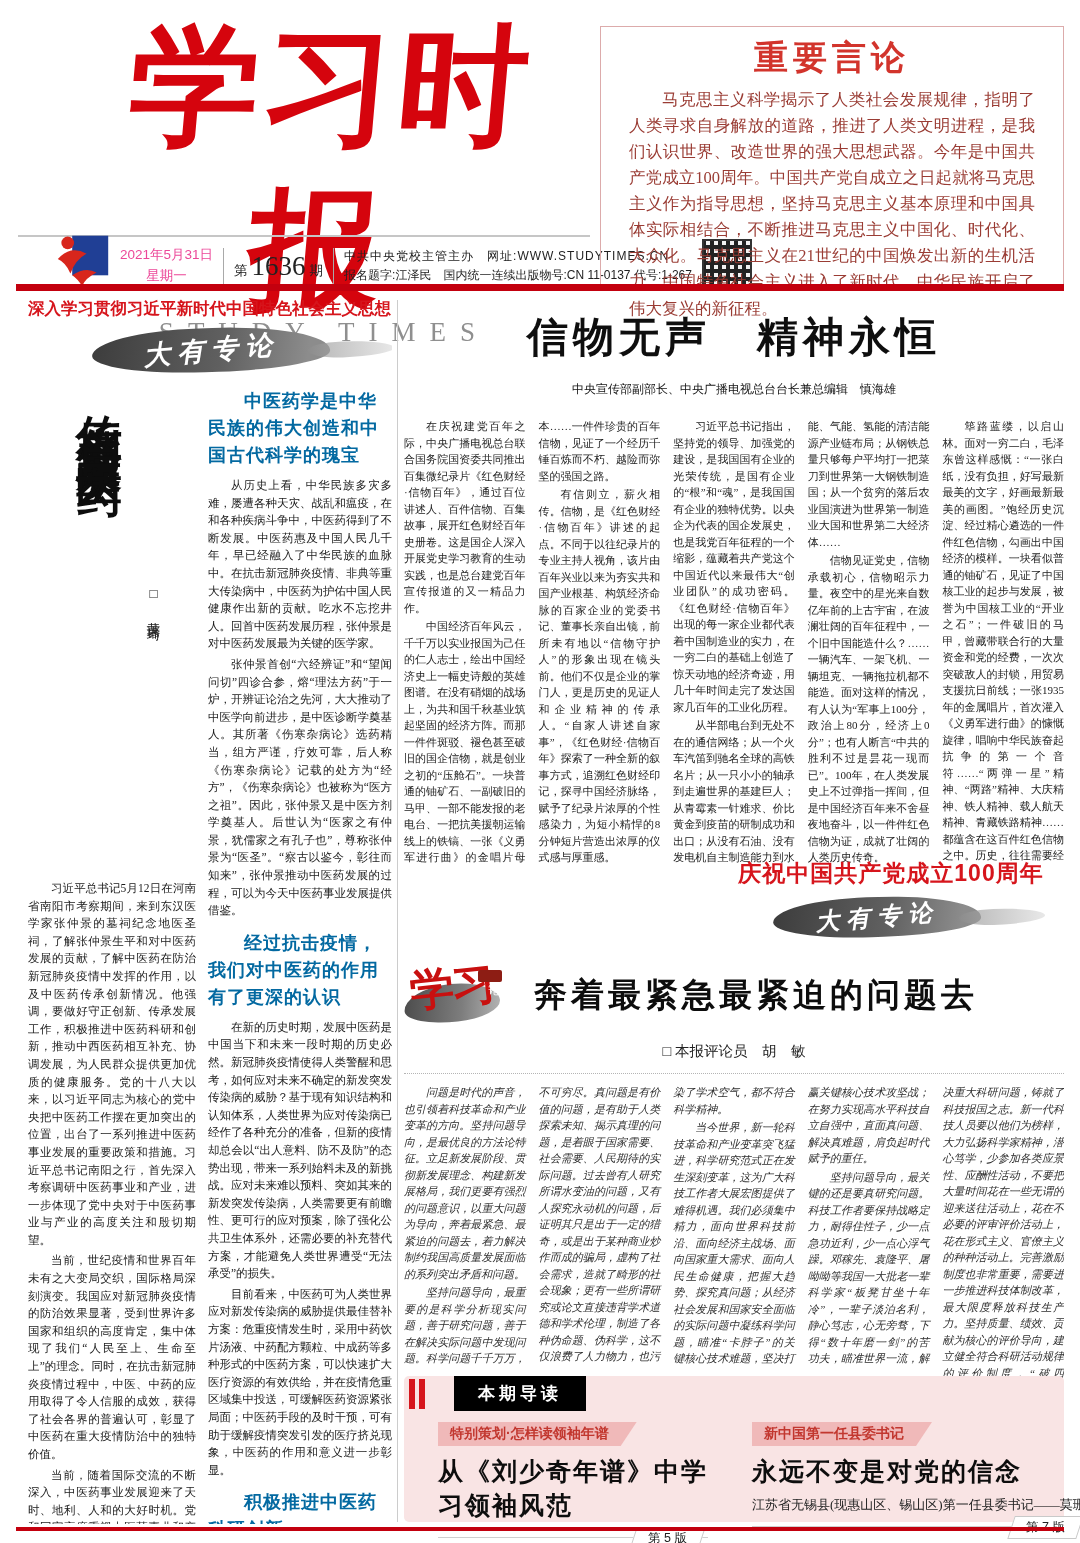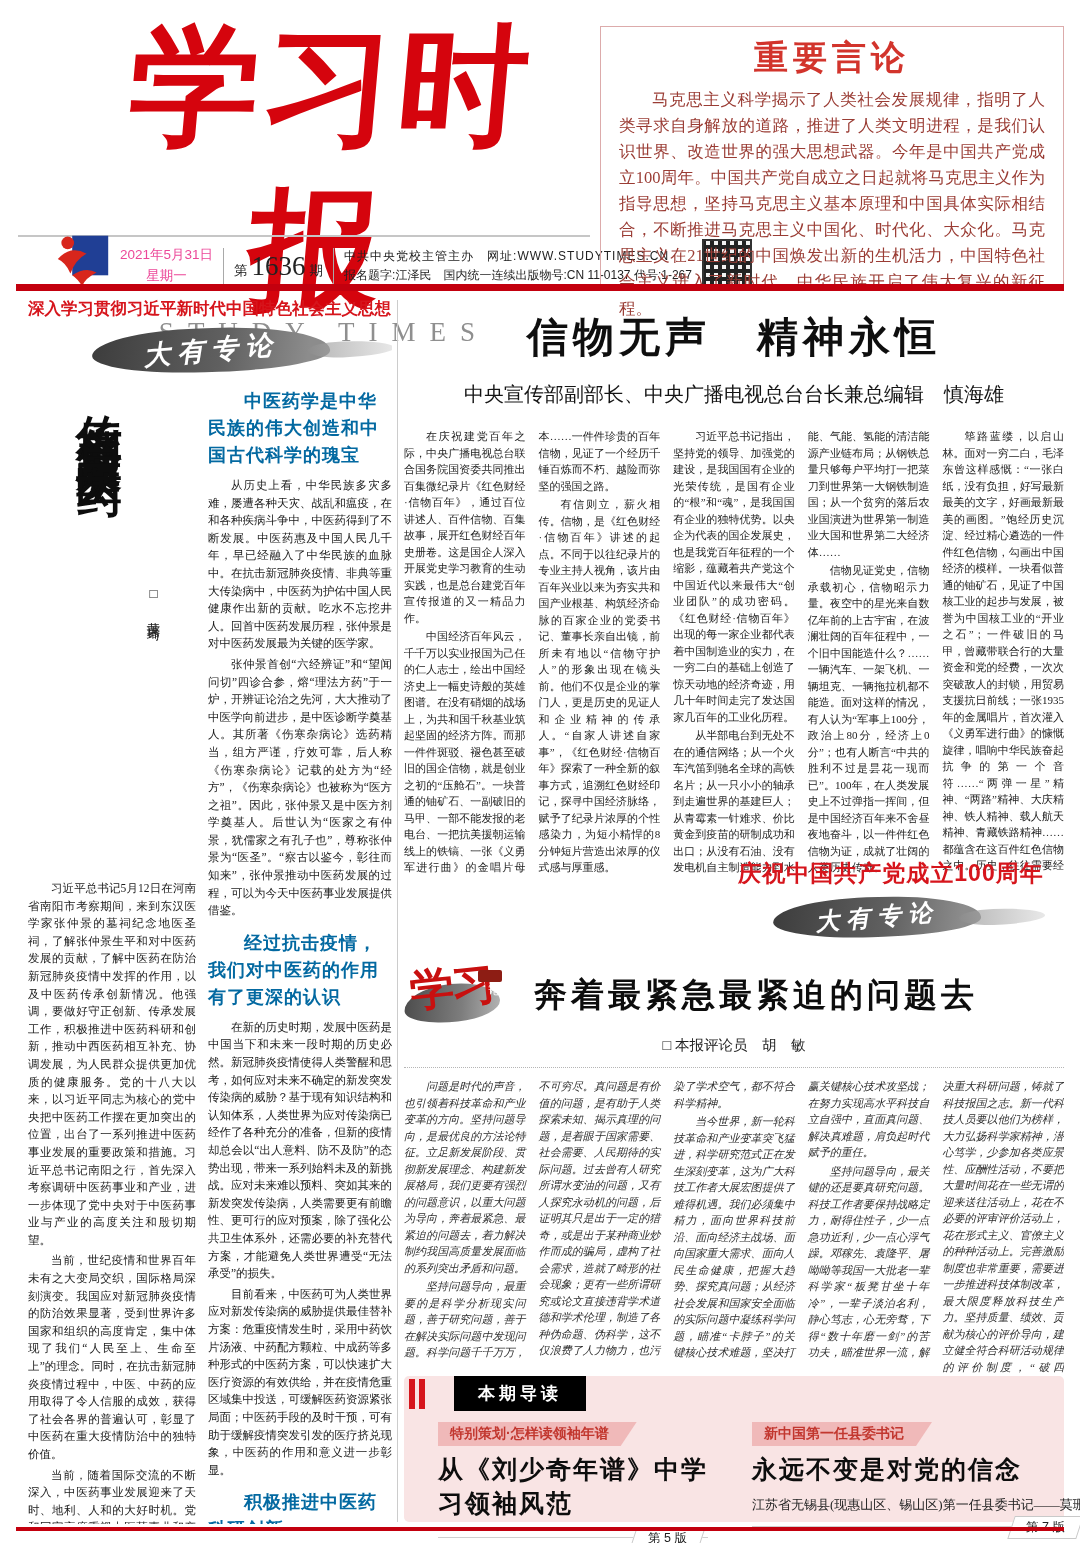--- a/index.html
+++ b/index.html
@@ -18,21 +18,21 @@
   .dl-issue{flex:none;font-size:13.5px;color:#222;display:flex;align-items:baseline;gap:4px;}
   .dl-issue b{font-family:"Liberation Serif",serif;font-weight:400;font-size:27px;}
   .dl-pub{font-size:12px;line-height:1.6;color:#222;white-space:nowrap;}
   .dl-pub .row1{letter-spacing:1px;}
   .qr{width:50px;height:50px;margin-left:auto;flex:none;margin-top:-4px;
       background-image:repeating-linear-gradient(0deg,#222 0 4px,transparent 4px 8px),
                        repeating-linear-gradient(90deg,#222 0 4px,#f2f2f2 4px 8px);
       outline:2px solid #333;outline-offset:-2px;}
   
   .quote-box{position:absolute;left:600px;top:26px;width:464px;height:260px;border:1px solid #dcabab;
-             box-sizing:border-box;padding:8px 18px 0;}
+             box-sizing:border-box;padding:8px 28px 0;}
   .quote-title{text-align:center;color:#d2342c;font-weight:900;font-size:34px;letter-spacing:5px;}
   .quote-body{margin-top:6px;color:#9a3c34;font-family:"Liberation Serif","DejaVu Serif",serif;
               font-size:16.5px;line-height:1.58;text-align:justify;text-indent:2em;}
   .red-bar{position:absolute;left:16px;right:16px;top:284px;height:7px;background:#c3000e;}
   .bottom-red{position:absolute;left:16px;right:16px;top:1527px;height:4px;background:#c3000e;}
   .v-divider{position:absolute;left:397px;top:300px;height:1222px;width:1px;background:#cccccc;}
   
   .brush{position:relative;display:flex;align-items:center;justify-content:center;
          background:linear-gradient(100deg,#3c3c3c,#606060 55%,#8c8c8c 90%);
          border-radius:48% 52% 50% 50%/58% 62% 42% 48%;transform:rotate(-2deg);}
@@ -52,53 +52,53 @@
           letter-spacing:7px;color:#0d0d0d;margin-left:40px;}
   .vauthor{writing-mode:vertical-rl;font-size:13.5px;color:#222;margin-top:208px;margin-left:14px;letter-spacing:3px;}
   .para{font-family:"Liberation Serif","DejaVu Serif",serif;font-size:11.5px;line-height:1.53;
         text-align:justify;text-indent:2em;margin:0 0 3px;color:#1b1b1b;}
   .l-head{font-size:18px;font-weight:800;line-height:1.5;margin:10px 0 8px;color:#0369a1;text-indent:2em;
           letter-spacing:1px;}
   
   .right-block{position:absolute;left:404px;top:298px;width:660px;height:1226px;}
   .c-headline{text-align:center;font-family:"Liberation Serif",serif;font-weight:900;font-size:41px;
               letter-spacing:5px;color:#0e0e0e;margin-top:12px;}
-  .c-byline{text-align:center;font-family:"Liberation Serif",serif;font-size:20px;color:#141414;margin-top:16px;}
+  .c-byline{text-align:center;font-family:"Liberation Serif",serif;font-size:12px;color:#141414;margin-top:16px;}
   .c-body{margin-top:20px;height:448px;overflow:hidden;column-count:5;column-gap:13px;}
   .c-body p,.cm-body p{font-family:"Liberation Serif","DejaVu Serif",serif;font-size:11px;line-height:1.5;
         text-align:justify;text-indent:2em;margin:0 0 2px;color:#222;}
   .celebrate{position:absolute;right:7px;top:560px;width:332px;text-align:center;}
   .celebrate-text{color:#d6151c;font-weight:800;font-size:23px;white-space:nowrap;letter-spacing:1px;}
   .c-stamp{width:208px;height:40px;margin:8px 0 0 48px;font-size:24px;}
   .commentary{position:absolute;left:0;top:660px;width:660px;}
   .cm-header{display:flex;align-items:center;}
   .sx-logo{position:relative;width:104px;height:74px;flex:none;}
   .sx-brushstroke{position:absolute;left:0;top:26px;width:96px;height:38px;
       background:linear-gradient(100deg,#4a4a4a,#7d7d7d 60%,#b5b5b5);border-radius:50% 50% 46% 54%/60% 55% 45% 40%;
       transform:rotate(-6deg);}
   .sx-xue{position:absolute;left:6px;top:0px;color:#c8100f;font-family:"Liberation Serif",serif;font-weight:900;
       font-size:44px;transform:rotate(-6deg);letter-spacing:-2px;}
   .sx-ping{position:absolute;left:74px;top:12px;width:20px;background:#8d1d14;color:#fff;font-size:11px;
       line-height:1.2;writing-mode:vertical-rl;text-align:center;padding:4px 2px;border-radius:2px;letter-spacing:2px;}
   .cm-headline{flex:1;text-align:center;font-family:Liberation Serif, serif;font-weight:900;font-size:33px;
       letter-spacing:4px;color:#0d0d0d;padding-right:60px;}
-  .cm-byline{text-align:center;font-family:"Liberation Serif",serif;font-size:14.5px;margin-top:4px;color:#222;}
+  .cm-byline{text-align:center;font-family:"Liberation Serif",serif;font-size:14.5px;margin-top:10px;color:#222;}
   .cm-body{margin-top:12px;border-top:1px dotted #b5b5b5;padding-top:10px;height:298px;overflow:hidden;
       column-count:5;column-gap:13px;}
   .cm-body p{font-style:italic;color:#2e2e2e;}
   
   .guide{position:absolute;left:0;top:1078px;width:660px;height:146px;background:#f9e4e4;border-radius:5px;}
   .guide-bars{position:absolute;left:5px;top:3px;width:6px;height:30px;background:#d6151c;box-shadow:10px 0 0 #d6151c;}
   .guide-tab{position:absolute;left:50px;top:0;background:#000000;color:#fff;font-weight:800;font-size:17px;
       letter-spacing:4px;padding:6px 24px;}
   .guide-cols{display:flex;gap:44px;padding:46px 26px 0 34px;}
   .g-item{flex:1;position:relative;}
   .g-kicker{display:inline-block;background:#f0b9b9;color:#c2372f;font-size:14px;font-weight:700;
       padding:3px 28px 3px 12px;clip-path:polygon(0 0,100% 0,calc(100% - 16px) 100%,0 100%);}
-  .g-title{font-family:Liberation Mono, monospace;font-weight:900;font-size:25px;letter-spacing:2px;
+  .g-title{font-family:Liberation Serif, serif;font-weight:900;font-size:25px;letter-spacing:2px;
       line-height:1.35;color:#0d0d0d;margin-top:9px;}
   .g-item-1 .g-title{width:270px;}
   .g-sub{font-family:"Liberation Serif",serif;font-size:13px;color:#222;margin-top:7px;white-space:nowrap;}
   .g-pagerow{border-top:1px solid #cfcfcf;margin-top:12px;position:relative;height:14px;}
   .g-item-1 .g-pagerow{margin-top:14px;}
   .g-page{position:absolute;right:6px;top:-11px;background:#fff;border:1px solid #c9c9c9;padding:2px 14px;
       transform:skewX(-18deg);font-size:12.5px;color:#222;}
   .g-page i{display:inline-block;transform:skewX(18deg);font-style:normal;}
 </style>
 </head>

